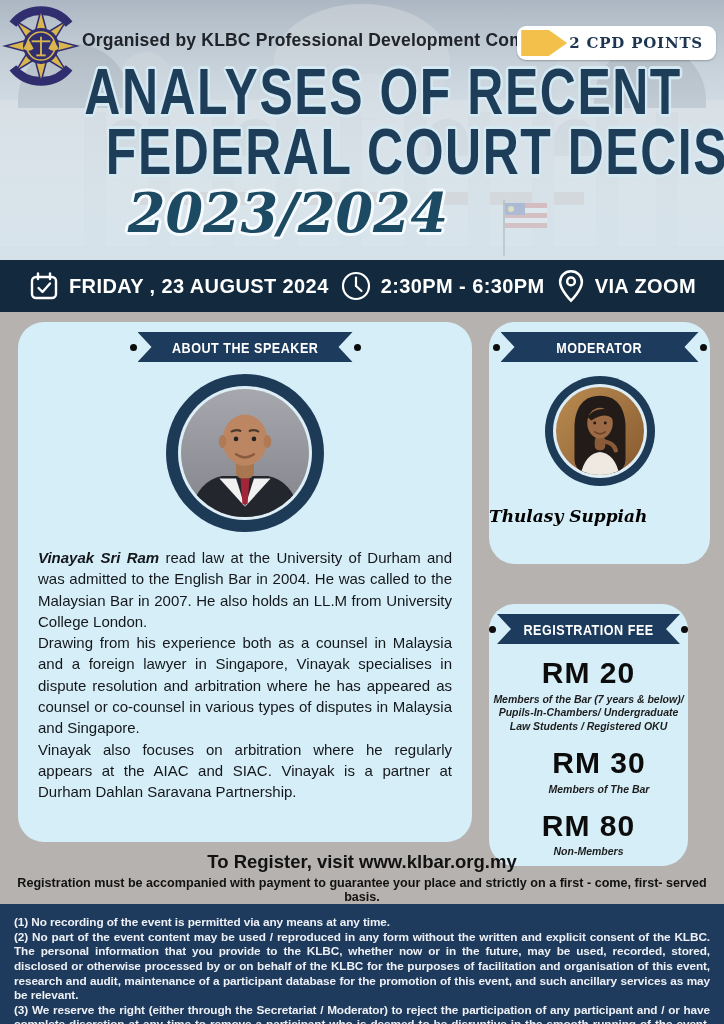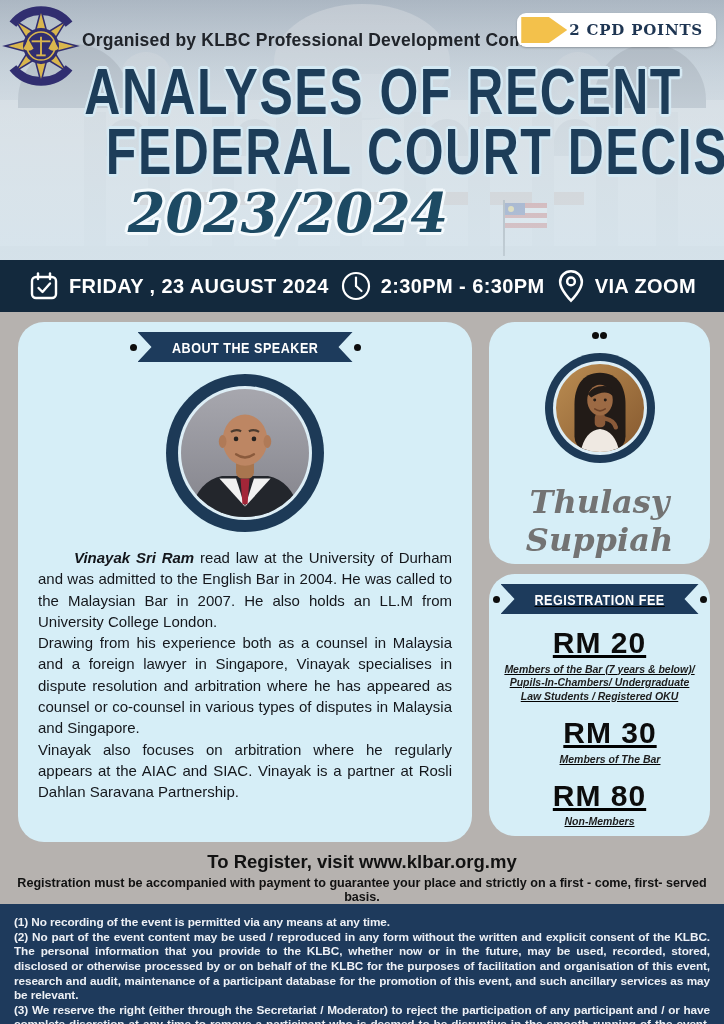--- a/index.html
+++ b/index.html
@@ -9,21 +9,21 @@
 
   
   .hero { position:absolute; left:0; top:0; width:724px; height:260px;
           background:linear-gradient(180deg,#a9b4c0 0%,#bfc8d1 28%,#d2d6da 58%,#dadde0 100%); }
   .hero-building { position:absolute; inset:0; opacity:.62; }
   .hero-wash { position:absolute; inset:0;
           background:linear-gradient(180deg, rgba(221,235,243,0.05) 0%, rgba(221,235,243,0.45) 42%, rgba(214,231,241,0.72) 100%); }
   .crest { position:absolute; left:2px; top:4px; width:78px; height:84px; }
   .organiser { position:absolute; left:82px; top:30px; font-size:17.5px; font-weight:bold;
           color:#20242a; letter-spacing:.2px; }
-  .cpd-badge { position:absolute; right:8px; top:13px; background:#ffffff; border-radius:9px;
+  .cpd-badge { position:absolute; right:8px; top:26px; background:#ffffff; border-radius:9px;
           padding:8px 13px 8px 52px; box-shadow:0 1px 2px rgba(0,0,0,.25); }
   .cpd-arrow { position:absolute; left:4px; top:4px; bottom:4px; width:46px; background:#f3c14b;
           clip-path:polygon(0 0,60% 0,100% 50%,60% 100%,0 100%); }
   .cpd-text { font-family:"DejaVu Serif", serif; font-weight:bold; font-size:15px; color:#1e3552; letter-spacing:.8px; }
 
   .title-block { position:absolute; left:0; top:62px; width:576px; text-align:center; }
   .title-line { display:block; font-weight:bold; font-size:64px; line-height:60px; color:#1d3d59;
           letter-spacing:2px; white-space:nowrap; }
   .title-line > span { display:inline-block; transform:scaleX(0.78); transform-origin:center;
           text-shadow:3px 0 0 #d5e9f3,-3px 0 0 #d5e9f3,0 3px 0 #d5e9f3,0 -3px 0 #d5e9f3,
@@ -37,45 +37,45 @@
   .event-bar { position:absolute; left:0; top:260px; width:724px; height:52px; background:#13293d;
           display:flex; align-items:center; justify-content:space-between; padding:0 28px; }
   .event-item { display:flex; align-items:center; gap:9px; color:#ffffff; font-weight:bold;
           font-size:20px; letter-spacing:.4px; white-space:nowrap; }
   .event-item svg { flex:0 0 auto; }
 
   
   .card { position:absolute; background:#d6eef7; border-radius:26px; }
   .speaker-card  { left:18px;  top:322px; width:454px; height:520px; }
   .moderator-card{ left:489px; top:322px; width:221px; height:242px; }
-  .fee-card      { left:489px; top:574px; width:221px; height:262px;text-decoration:underline; }
+  .fee-card      { left:489px; top:604px; width:199px; height:262px; }
 
   .ribbon-row { display:flex; align-items:center; justify-content:center; gap:1px; }
   .ribbon-row.mt10 { margin-top:10px; }
   .dot { width:7px; height:7px; border-radius:50%; background:#0d0d0d; flex:0 0 auto; }
   .ribbon { background:#1d3b5c; height:30px; display:flex; align-items:center; justify-content:center;
           clip-path:polygon(0 0,100% 0,calc(100% - 14px) 50%,100% 100%,0 100%,14px 50%); }
   .ribbon-lg { width:215px; }
   .ribbon-sm { width:198px; }
   .ribbon span { color:#ffffff; font-weight:bold; font-size:15px; letter-spacing:.6px;
           display:inline-block; transform:scaleX(.84); white-space:nowrap; }
 
   .avatar-ring { border-radius:50%; background:#1d3a57; margin:0 auto; }
   .avatar-ring.lg { width:158px; height:158px; padding:12px; margin-top:12px; }
   .avatar-ring.sm { width:110px; height:110px; padding:8px;  margin-top:14px; }
   .avatar-gap { width:100%; height:100%; border-radius:50%; background:#ddeef6; padding:3px; }
   .avatar-img { width:100%; height:100%; border-radius:50%; overflow:hidden; }
   .avatar-img svg { display:block; width:100%; height:100%; }
 
   .bio { padding:0 20px; margin-top:15px; font-size:15px; line-height:1.42; color:#14171c; text-align:justify; }
   .bio p + p { margin-top:0; }
-  .bio .speaker-name { font-weight:bold; font-style:italic;margin-left:36px; }
-
-  .moderator-name { margin-top:20px; text-align:center; font-family:"DejaVu Serif", serif;
-          font-style:italic; font-weight:bold; font-size:32px; color:#737373; }
+  .bio .speaker-name { font-weight:bold; font-style:italic; }
+
+  .moderator-name { margin-top:20px; text-align:left; font-family:"DejaVu Serif", serif;
+          font-style:italic; font-weight:bold; font-size:17px; color:#000000; }
 
   .fee-block { text-align:center; }
   .fee-price { font-size:30px; font-weight:bold; letter-spacing:1px; color:#0c0c0c; line-height:1.05; }
   .fee-aud { margin-top:4px; font-size:10.5px; font-weight:bold; font-style:italic; color:#1d1d1d;
           line-height:1.3; white-space:pre-line; }
   .fee-block.f1 { margin-top:13px; }
   .fee-block.f2 { margin-top:14px;padding-left:21px; }
   .fee-block.f3 { margin-top:13px; }
 
   
@@ -235,27 +235,30 @@
           <path d="M39,33.5 q4,-2.5 8,-0.5" fill="none" stroke="#4a3a2e" stroke-width="1.6"></path>
           <path d="M53,33 q4,-2 8,0.5" fill="none" stroke="#4a3a2e" stroke-width="1.6"></path>
           <path d="M43,51 q7,5 14,0" fill="none" stroke="#8a5a3c" stroke-width="1.8" stroke-linecap="round"></path>
         </svg>
       </div>
         </div>
     </div>
     <div class="bio">
       <p><span class="speaker-name">Vinayak Sri Ram</span><span> read law at the University of Durham and was admitted to the English Bar in 2004. He was called to the Malaysian Bar in 2007. He also holds an LL.M from University College London.</span></p>
       <p>Drawing from his experience both as a counsel in Malaysia and a foreign lawyer in Singapore, Vinayak specialises in dispute resolution and arbitration where he has appeared as counsel or co-counsel in various types of disputes in Malaysia and Singapore.</p>
-      <p>Vinayak also focuses on arbitration where he regularly appears at the AIAC and SIAC. Vinayak is a partner at Rosli Dahlan Saravana Partnership.</p>
+      <p>Vinayak also focuses on arbitration where he regularly appears at the AIAC and SIAC. Vinayak is a partner at Durham Dahlan Saravana Partnership.</p>
     </div>
   </div>
 
   <div class="card moderator-card">
     <div class="ribbon-row mt10">
       <span class="dot"></span>
+      <div class="ribbon ribbon-sm">
+        <span>MODERATOR</span>
+      </div>
       <span class="dot"></span>
     </div>
     <div class="avatar-ring sm">
       <div class="avatar-gap">
           <div class="avatar-img">
         <svg viewBox="0 0 100 100">
           <defs>
                 <linearGradient id="bgM" x1="0" y1="0" x2="1" y2="1">
             <stop offset="0" stop-color="#bb8d52"></stop>
                   <stop offset="1" stop-color="#86592f"></stop>

